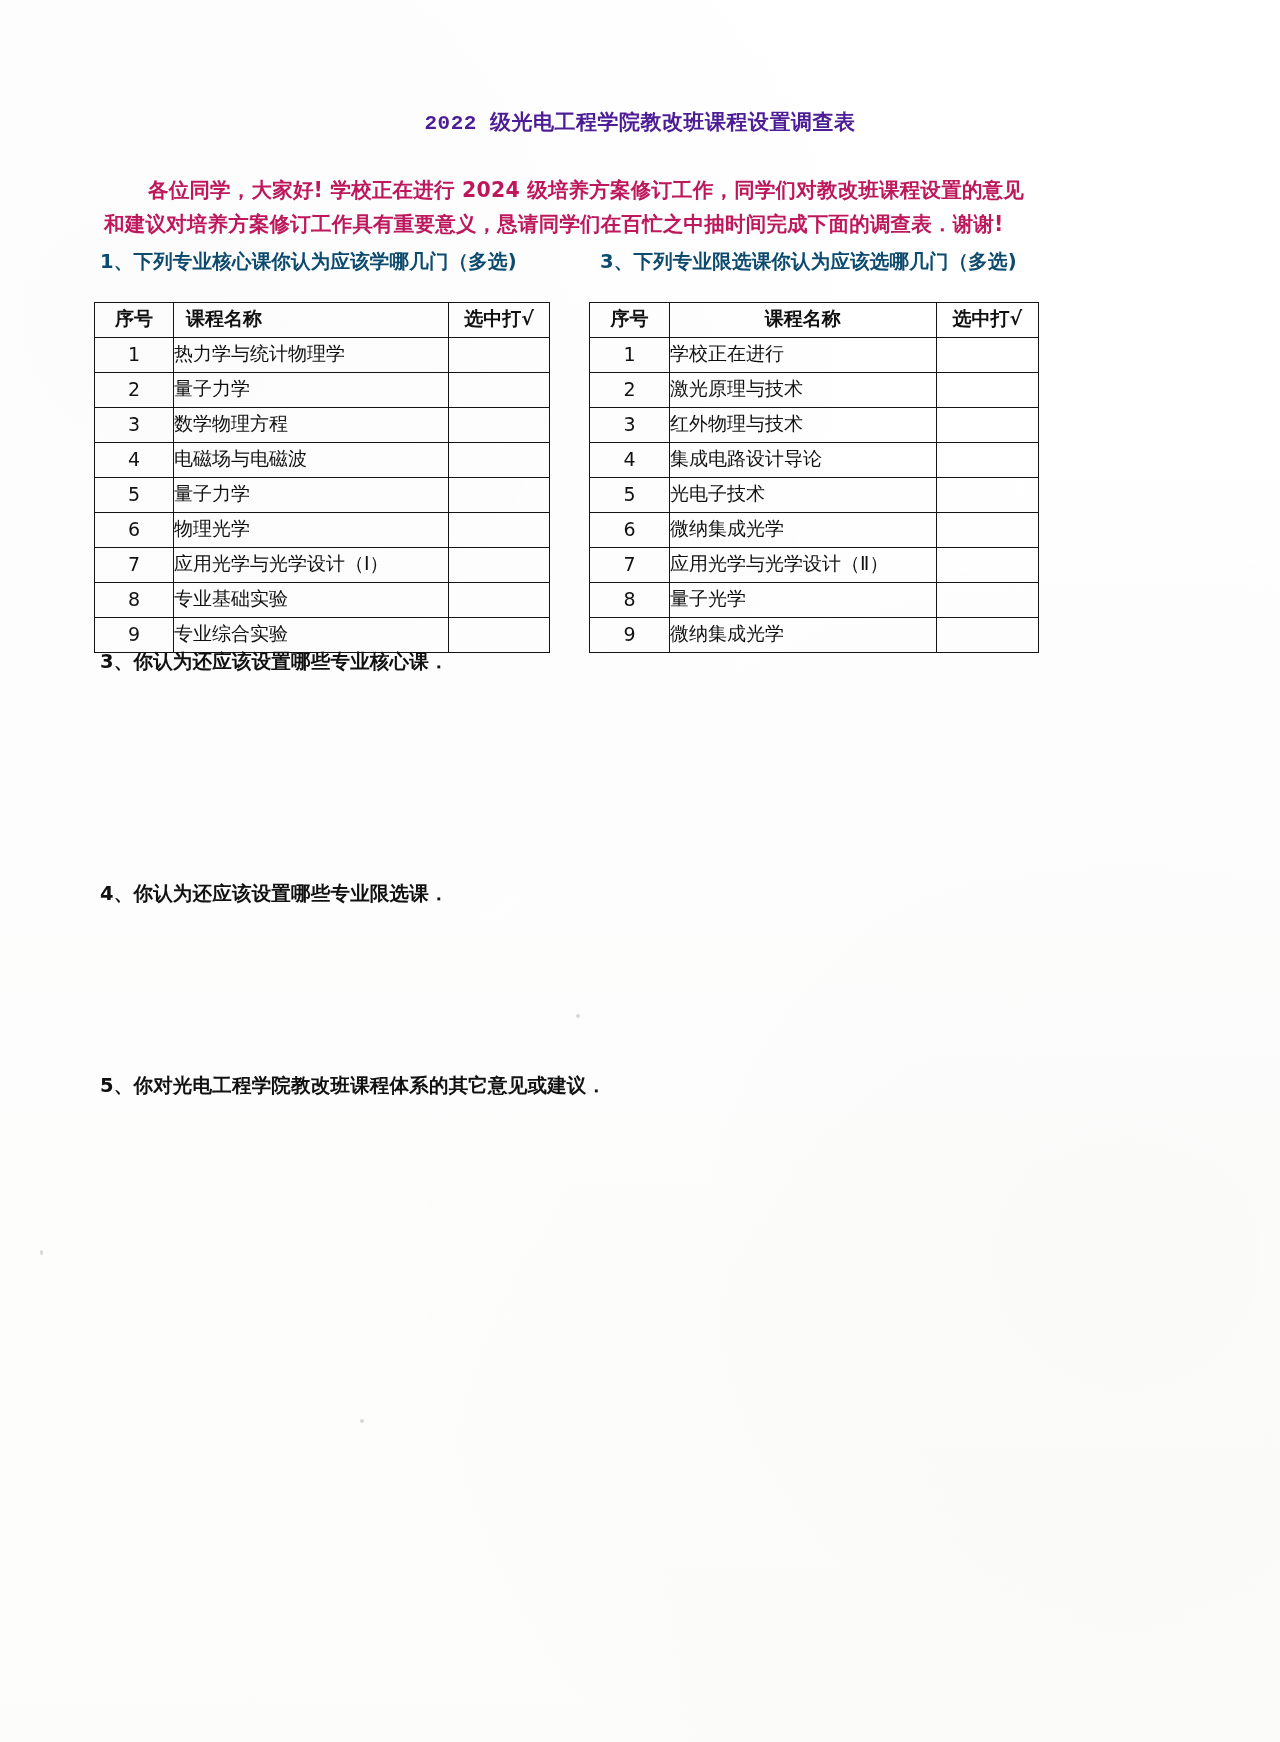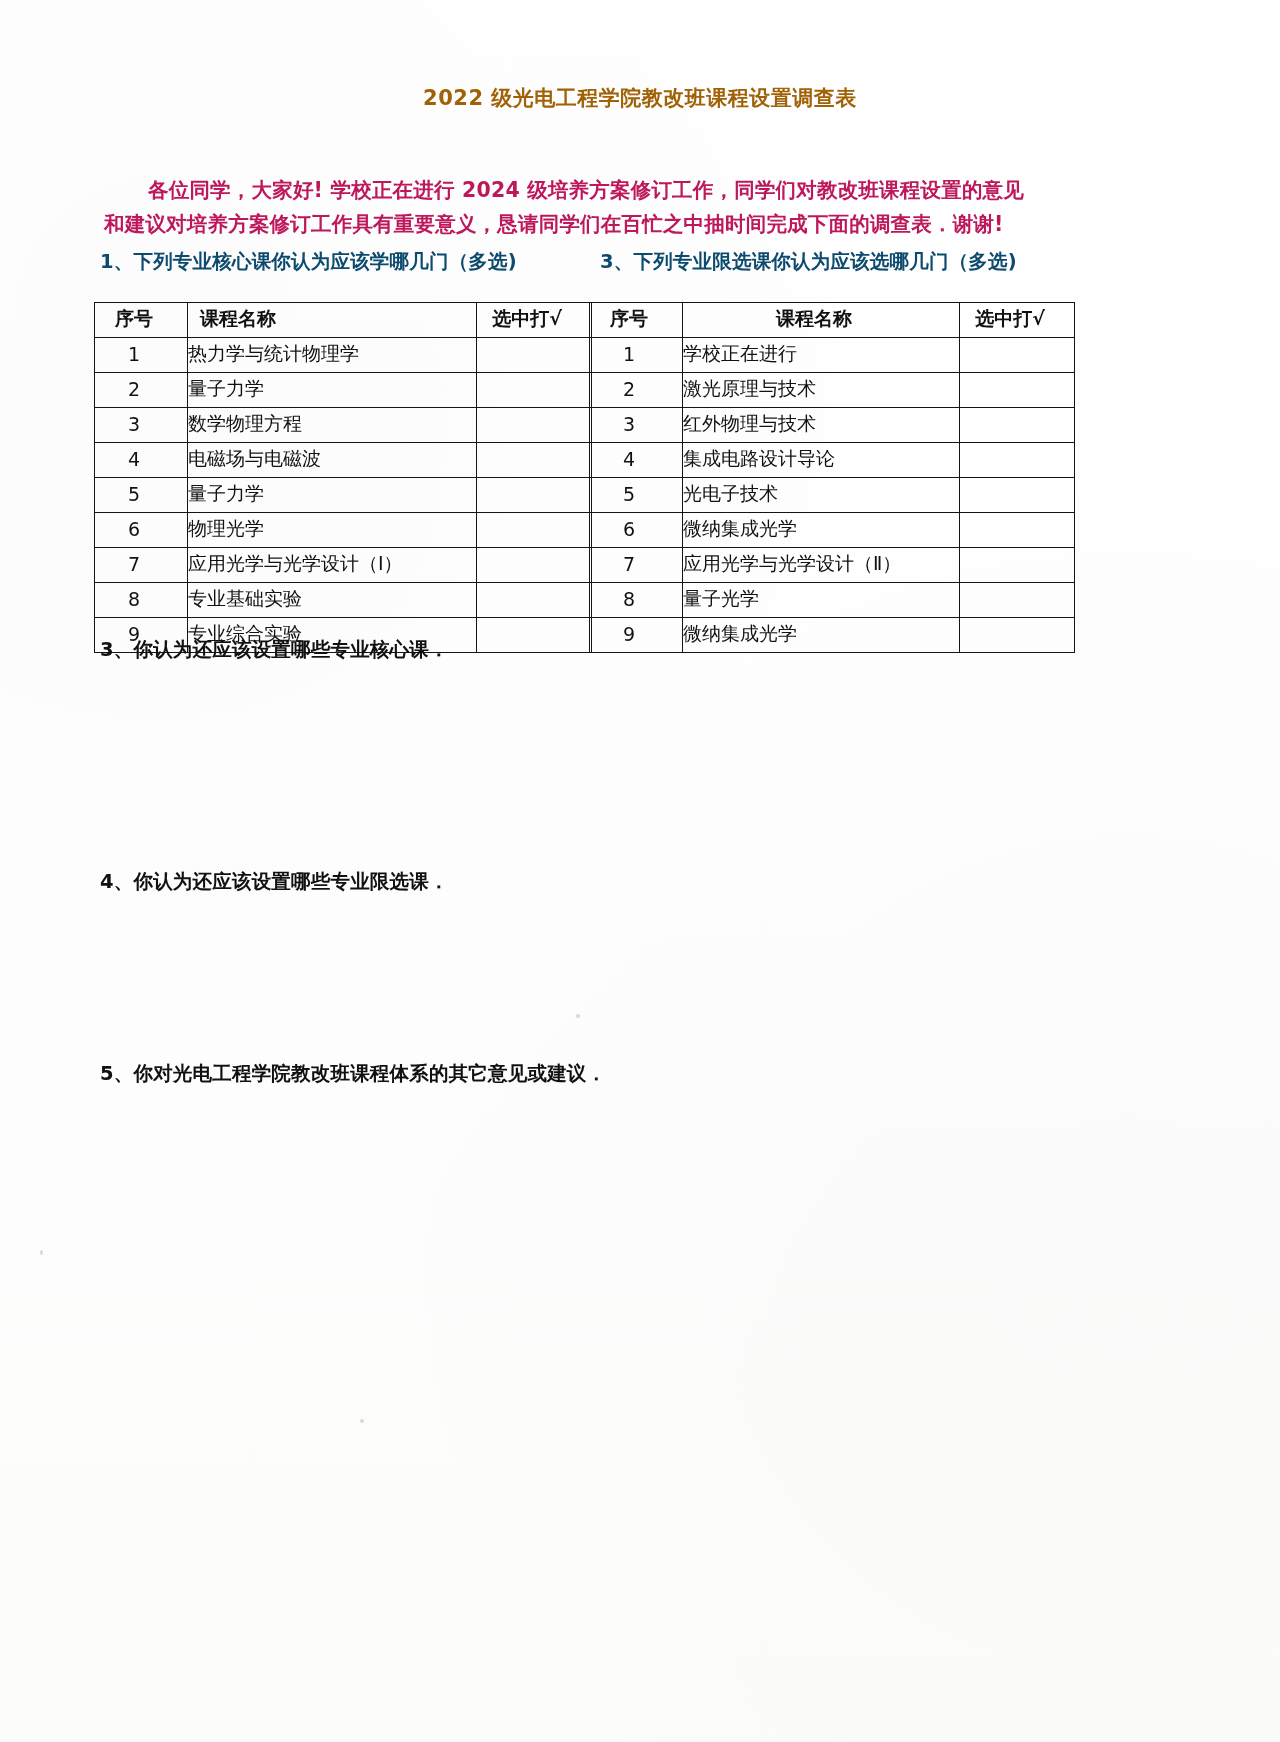--- a/index.html
+++ b/index.html
@@ -32,26 +32,27 @@
   }
   .content {
     position: relative;
     z-index: 2;
   }
 
   .doc-title {
     position: absolute;
     left: 0;
     right: 0;
-    top: 84px;
+    top: 108px;
     text-align: center;
     font-size: 21px;
     font-weight: bold;
     letter-spacing: 0.5px;
-    color: #a16207;
+    color: #4c1d95;
+    font-family: Liberation Mono, monospace;
   }
 
   .intro {
     position: absolute;
     left: 104px;
     top: 152px;
     width: 940px;
     font-size: 20.5px;
     line-height: 34px;
     text-indent: 44px;
@@ -78,21 +79,21 @@
     font-size: 19px;
     color: #111111;
   }
   #table-core  { left: 94px;  top: 302px; width: 448px; }
   #table-elect { left: 589px; top: 302px; width: 450px; }
 
   .survey-table th,
   .survey-table td {
     border: 1.6px solid #141414;
     height: 30px;
-    padding: 1px 14px 3px 0;
+    padding: 1px 0 3px 0;
     font-weight: normal;
   }
   .survey-table thead th {
     font-weight: bold;
   }
   .col-no      { width: 78px;  text-align: center; }
   .col-name    { text-align: left; padding-left: 12px; }
   .col-check   { width: 100px; text-align: center; }
 
   #table-core .col-name  { width: 262px; }
@@ -102,20 +103,21 @@
   #table-elect thead .col-name { text-align: center; padding-left: 0; }
 
   .open-question {
     position: absolute;
     left: 100px;
     font-size: 19.5px;
     font-weight: bold;
     color: #111111;
     white-space: nowrap;
     letter-spacing: 0.2px;
+    margin-top: 12px;
   }
   #q3-label { top: 636px; }
   #q4-label { top: 868px; }
   #q5-label { top: 1060px; }
 
   .answer-space {
     position: absolute;
     left: 100px;
     width: 940px;
     border: none;

